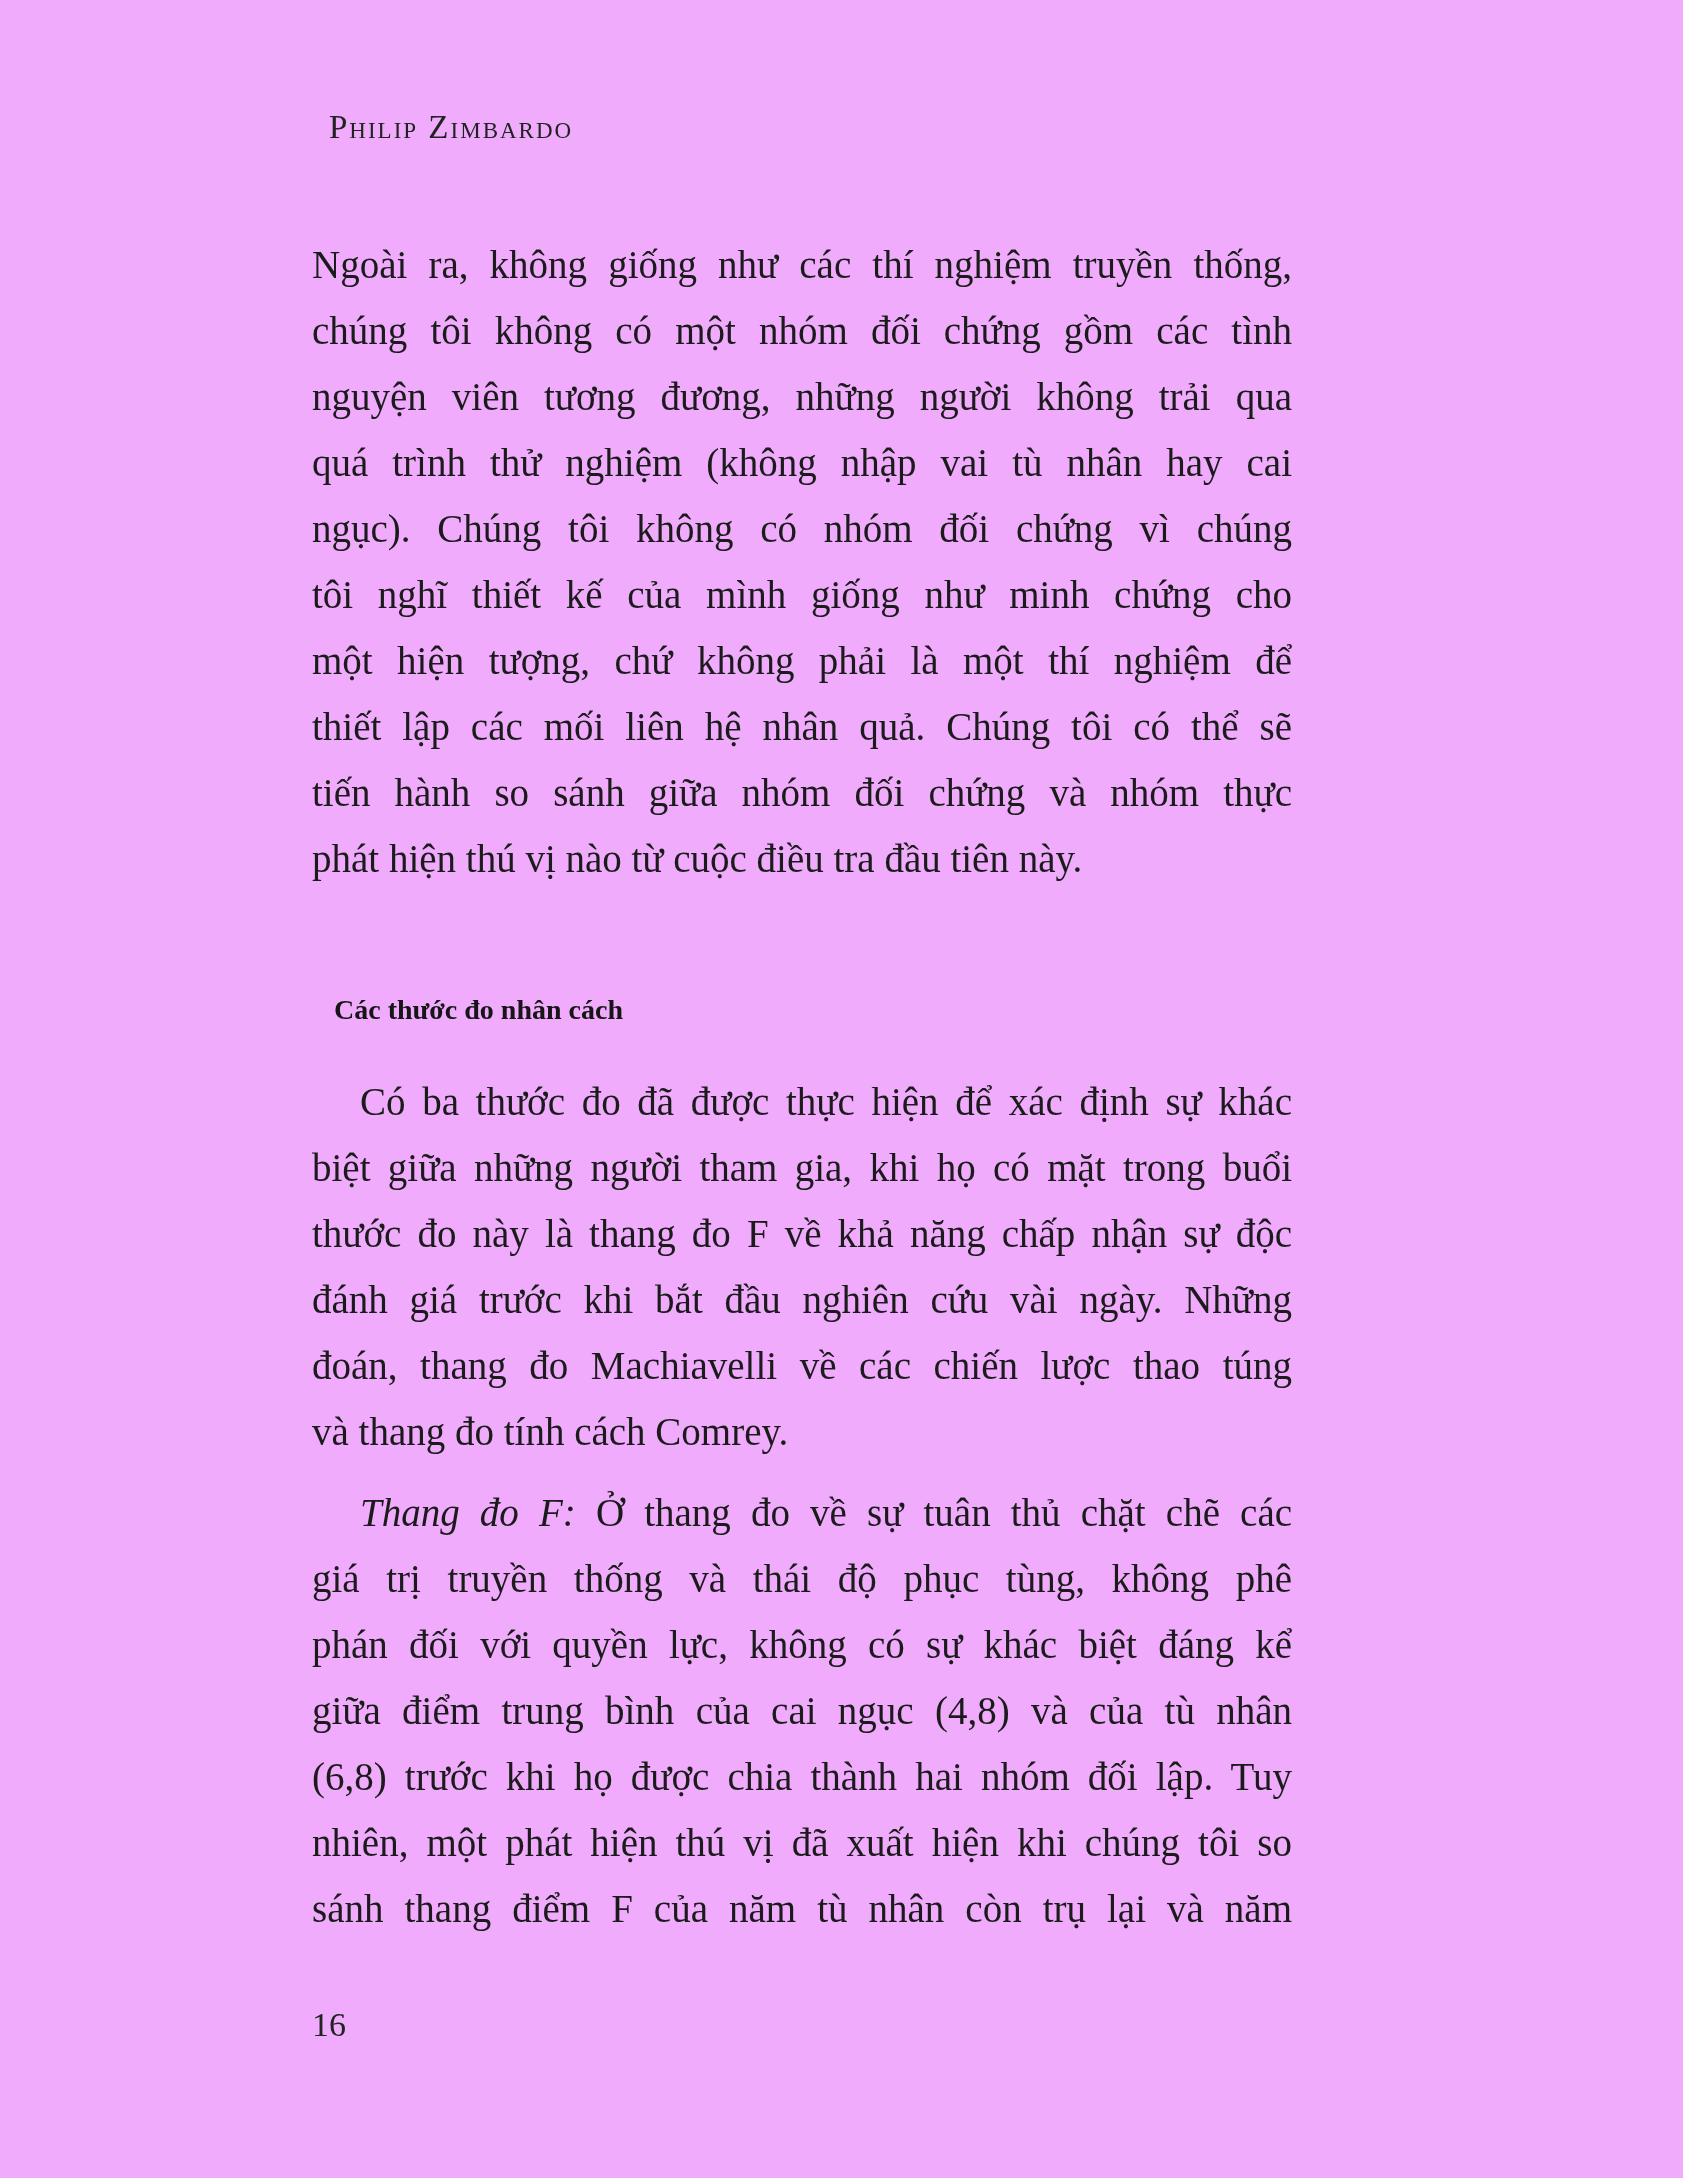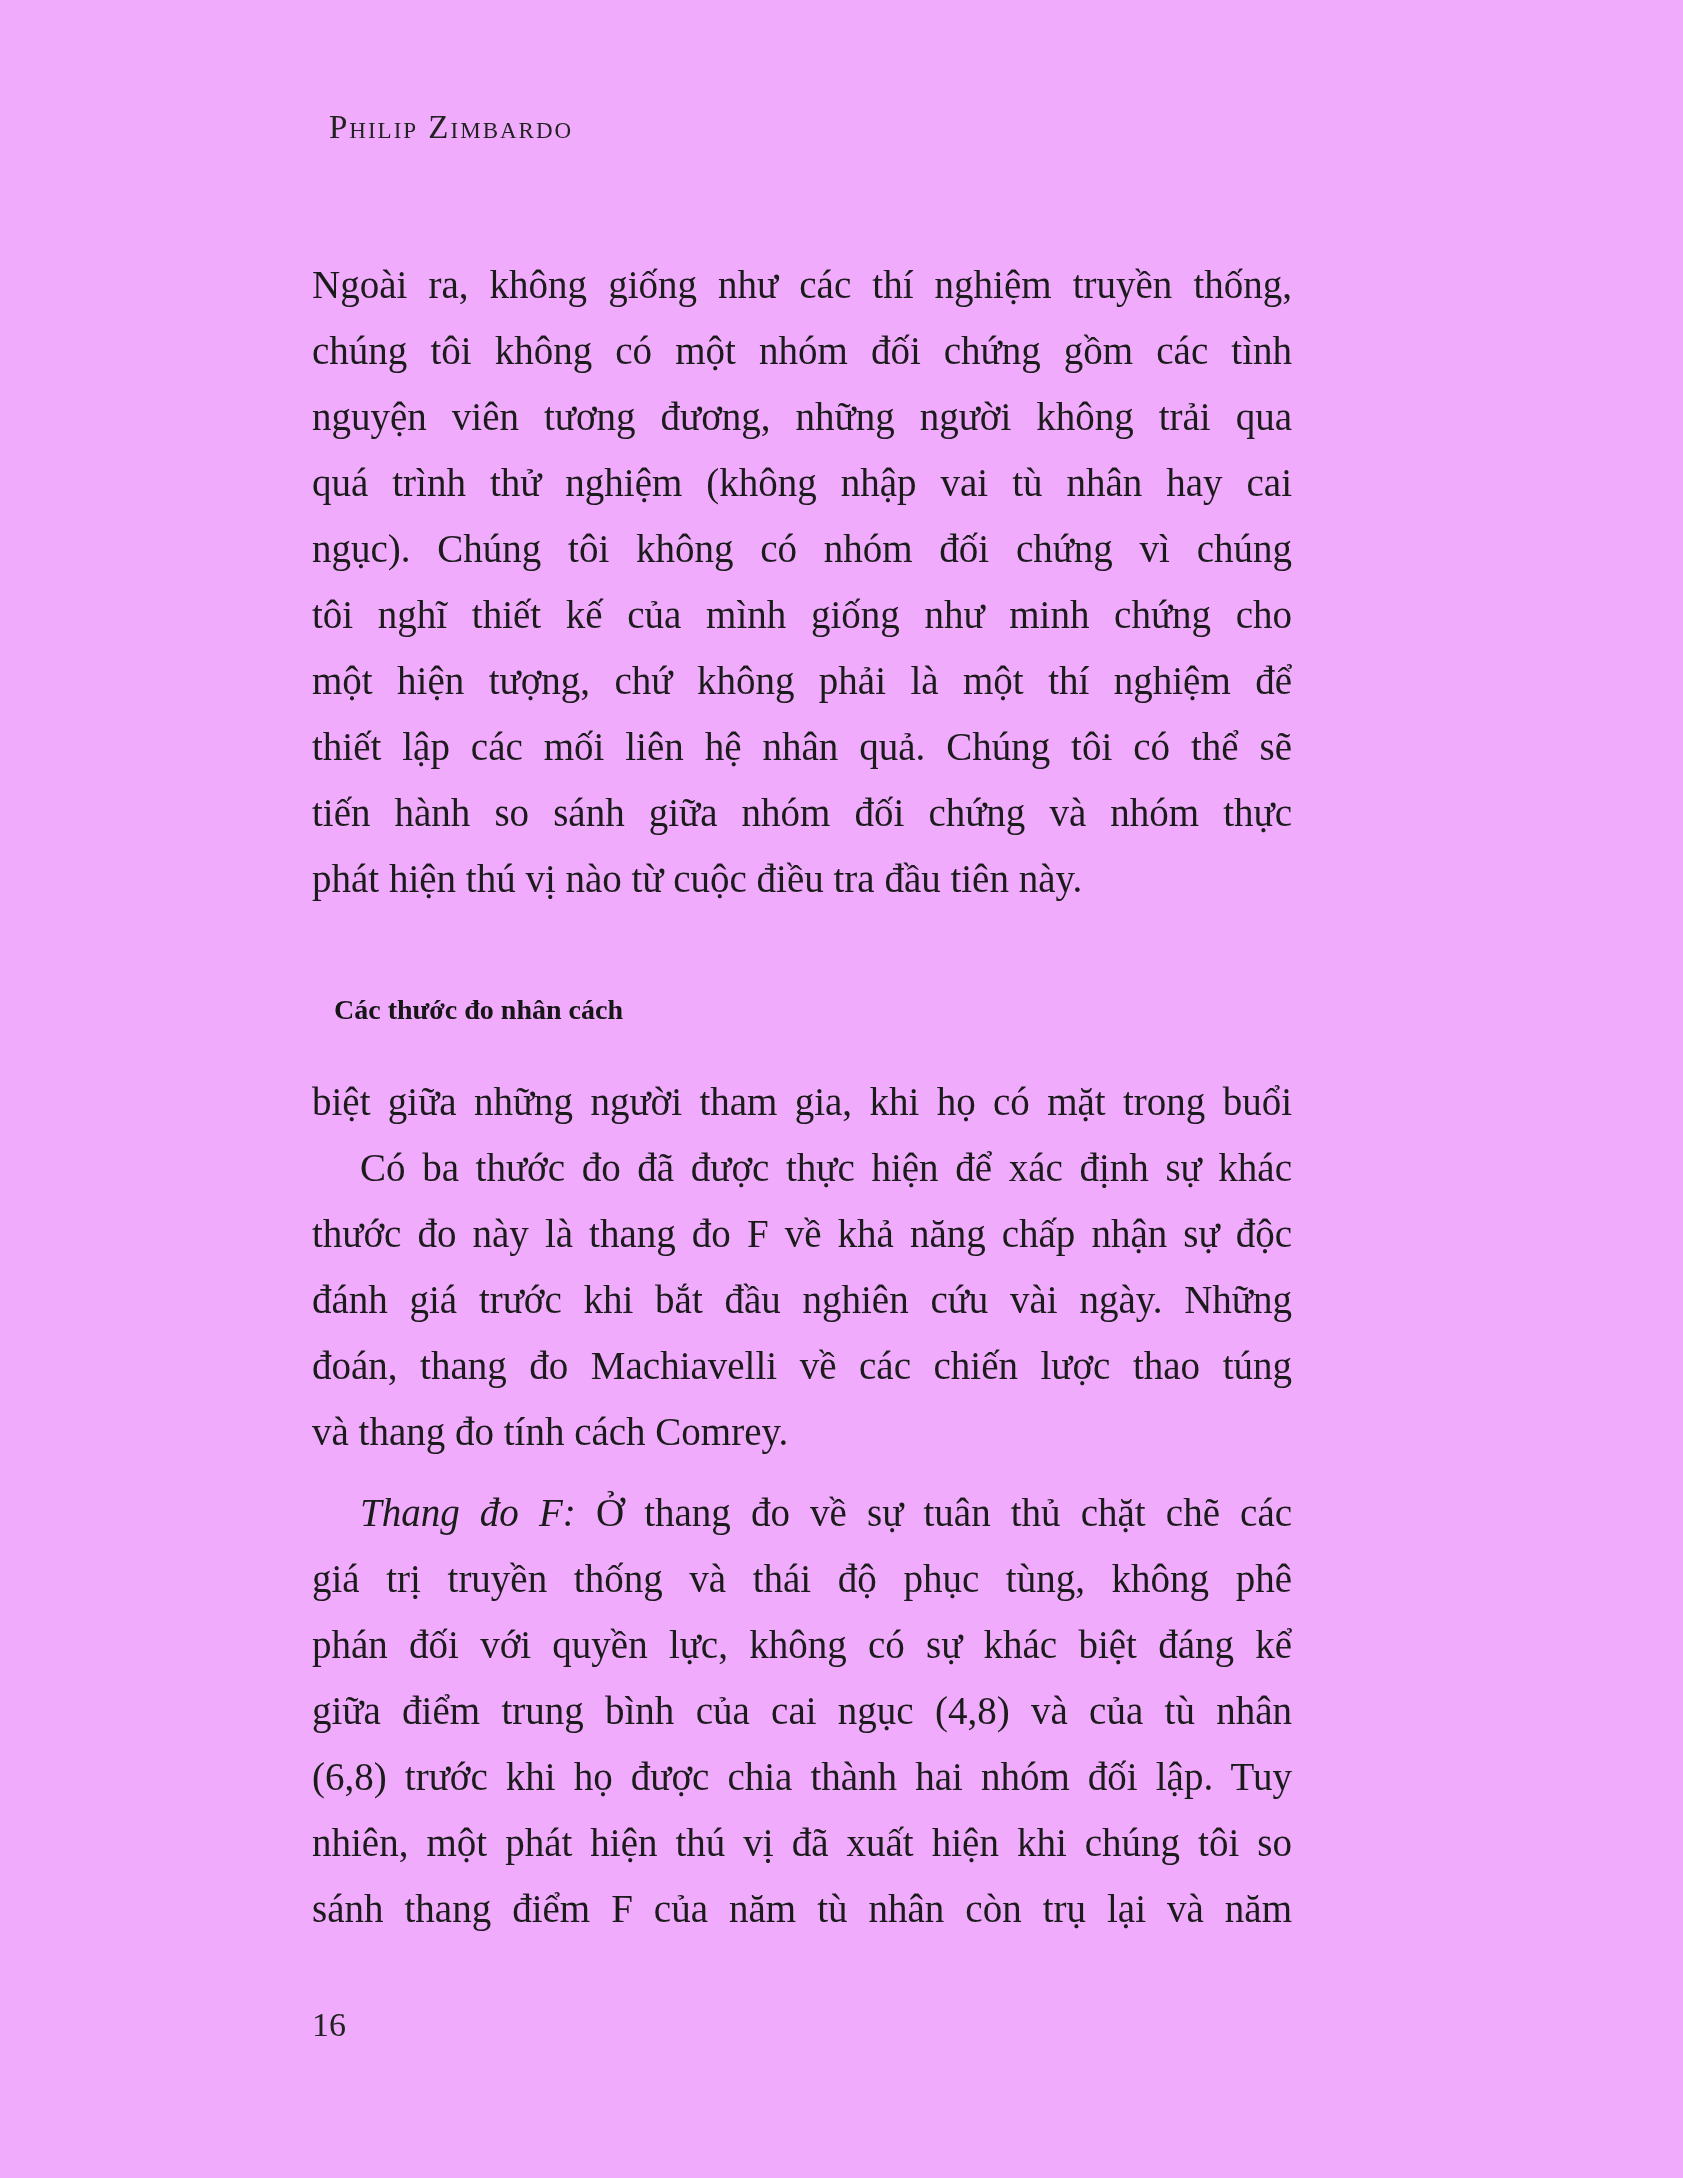--- a/index.html
+++ b/index.html
@@ -26,21 +26,21 @@
     color: #222222;
     white-space: nowrap;
   }
   .para {
     position: absolute;
     left: 312px;
     width: 980px;
     font-size: 39px;
     line-height: 66px;
   }
-  .para-1 { top: 252px; }
+  .para-1 { top: 232px; }
   .section-heading {
     position: absolute;
     left: 334px;
     top: 982px;
     margin: 0;
     font-size: 28px;
     line-height: 55px;
     font-weight: bold;
     color: #161616;
     white-space: nowrap;
@@ -79,22 +79,22 @@
       <div class="line">tôi nghĩ thiết kế của mình giống như minh chứng cho</div>
       <div class="line">một hiện tượng, chứ không phải là một thí nghiệm để</div>
       <div class="line">thiết lập các mối liên hệ nhân quả. Chúng tôi có thể sẽ</div>
       <div class="line">tiến hành so sánh giữa nhóm đối chứng và nhóm thực</div>
       <div class="line last">phát hiện thú vị nào từ cuộc điều tra đầu tiên này.</div>
     </div>
 
   <h2 class="section-heading">Các thước đo nhân cách</h2>
 
   <div class="para para-2">
+      <div class="line indent">Có ba thước đo đã được thực hiện để xác định sự khác</div>
       <div class="line">biệt giữa những người tham gia, khi họ có mặt trong buổi</div>
-      <div class="line indent">Có ba thước đo đã được thực hiện để xác định sự khác</div>
       <div class="line">thước đo này là thang đo F về khả năng chấp nhận sự độc</div>
       <div class="line">đánh giá trước khi bắt đầu nghiên cứu vài ngày. Những</div>
       <div class="line">đoán, thang đo Machiavelli về các chiến lược thao túng</div>
       <div class="line last">và thang đo tính cách Comrey.</div>
     </div>
 
   <div class="para para-3">
       <div class="line indent"><em>Thang đo F:</em> Ở thang đo về sự tuân thủ chặt chẽ các</div>
       <div class="line">giá trị truyền thống và thái độ phục tùng, không phê</div>
       <div class="line">phán đối với quyền lực, không có sự khác biệt đáng kể</div>

